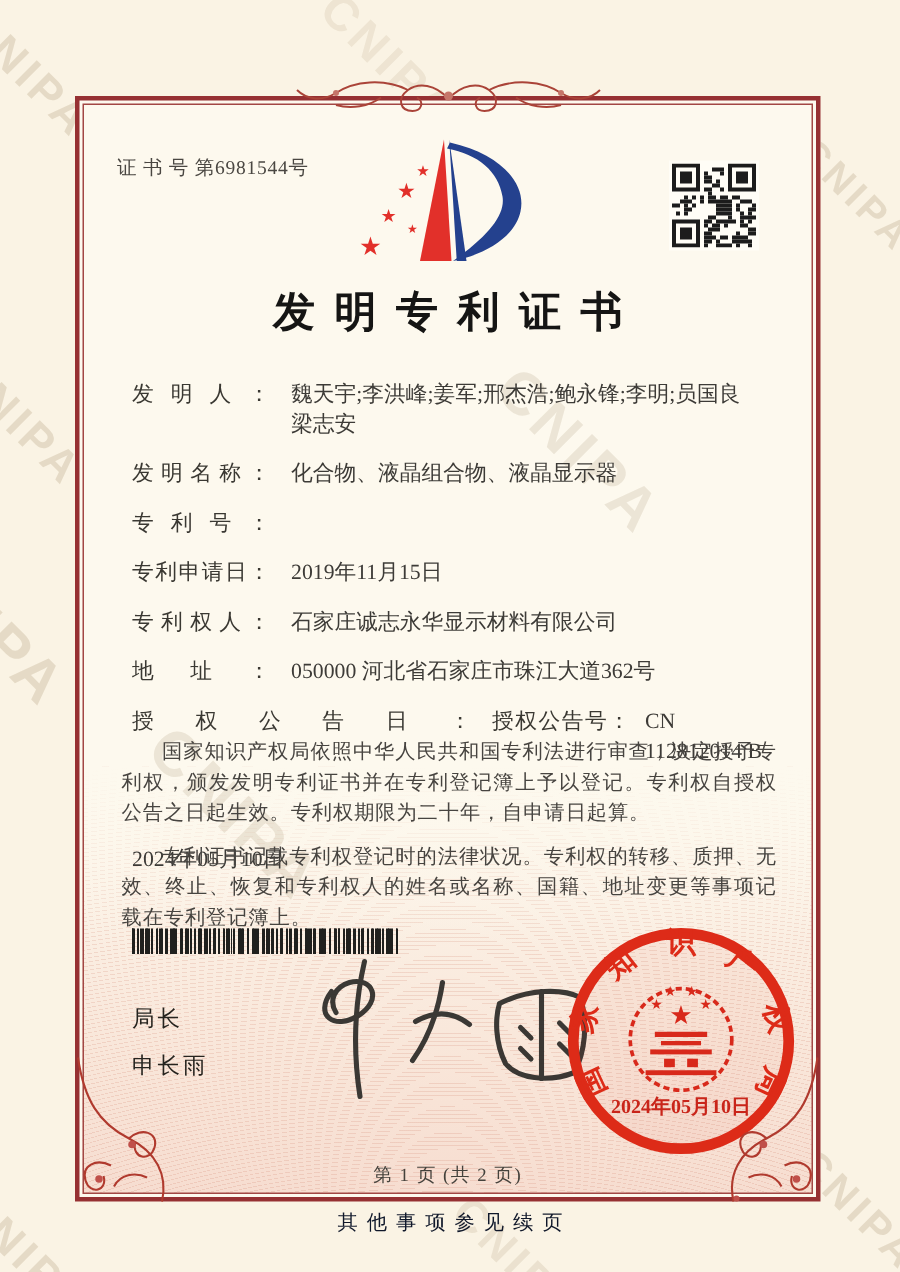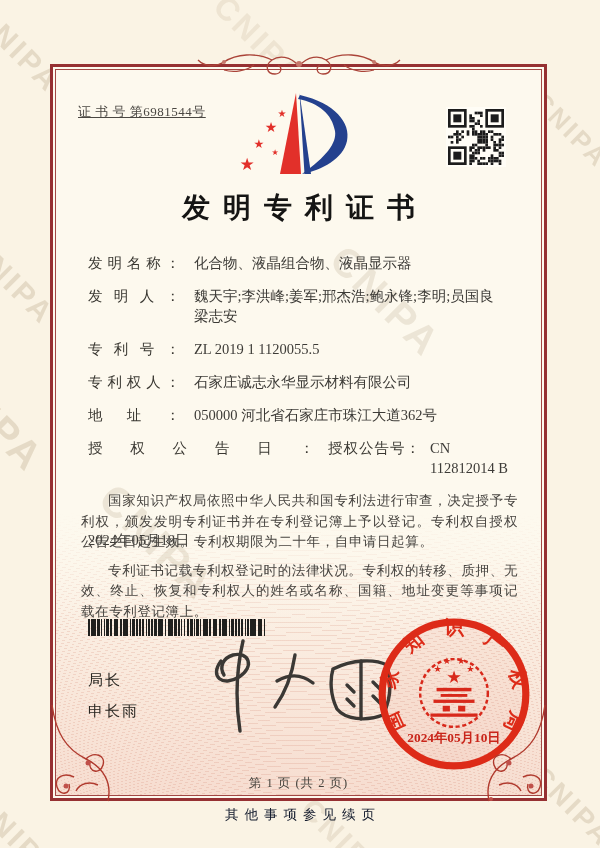--- a/index.html
+++ b/index.html
@@ -26,21 +26,21 @@
     position:absolute;left:2px;right:2px;bottom:2px;height:285px;z-index:0;
     background:
       linear-gradient(to bottom,#fdf9ee 0%,rgba(253,249,238,0) 42%),
       repeating-radial-gradient(130% 95% at 50% 140%,rgba(198,103,80,.17) 0 1px,rgba(198,103,80,0) 1px 6px),
       linear-gradient(to bottom,rgba(246,216,200,0) 0%,rgba(244,209,194,.5) 72%,rgba(242,202,188,.6) 100%);
   }
   .wm-in{position:absolute;z-index:1;color:rgba(186,168,136,.24);}
   
   .cert-no{
     position:absolute;left:25px;top:36px;z-index:2;
-    font-size:13px;color:#4a4742;white-space:pre;letter-spacing:.5px;text-decoration:underline;
+    font-size:13px;color:#4a4742;white-space:pre;letter-spacing:.5px;
   }
   .logo{position:absolute;left:50%;top:24px;transform:translateX(-50%);z-index:2;}
   .qr{position:absolute;right:38px;top:40px;width:56px;height:56px;z-index:2;background:#fffdf6;padding:2px;}
   .title{
     position:absolute;left:0;right:0;top:112px;z-index:2;margin:10px;
     text-align:center;font-size:28px;font-weight:bold;color:#151514;
     letter-spacing:13px;text-indent:13px;
   }
   
   .fields{position:absolute;left:35px;right:28px;top:186px;z-index:2;}
@@ -285,31 +285,34 @@
       <rect x="41.6" y="5.2" width="7.800000000000001" height="7.800000000000001" fill="#1c1c1c"></rect>
       <rect x="0" y="36.4" width="18.2" height="18.2" fill="#1c1c1c"></rect>
       <rect x="2.6" y="39" width="13" height="13" fill="#fffdf6"></rect>
       <rect x="5.2" y="41.6" width="7.800000000000001" height="7.800000000000001" fill="#1c1c1c"></rect>
     </svg>
 
   <h1 class="title">发明专利证书</h1>
 
   <div class="fields">
     <div class="frow">
-      <span class="flabel">发明名称：</span>
-      <span class="fval">化合物、液晶组合物、液晶显示器</span>
-    </div>
-    <div class="frow">
       <span class="flabel">发明人：</span>
       <span class="fval">魏天宇;李洪峰;姜军;邢杰浩;鲍永锋;李明;员国良
 梁志安</span>
     </div>
     <div class="frow">
+      <span class="flabel">发明名称：</span>
+      <span class="fval">化合物、液晶组合物、液晶显示器</span>
+    </div>
+    <div class="frow">
       <span class="flabel">专利号：</span>
-      <span class="fval">ZL 2019 1 1120055.5</span>
+    </div>
+    <div class="frow">
+      <span class="flabel">专利申请日：</span>
+      <span class="fval">2019年11月15日</span>
     </div>
     <div class="frow">
       <span class="flabel">专利权人：</span>
       <span class="fval">石家庄诚志永华显示材料有限公司</span>
     </div>
     <div class="frow">
       <span class="flabel">地址：</span>
       <span class="fval">050000 河北省石家庄市珠江大道362号</span>
     </div>
     <div class="frow">

